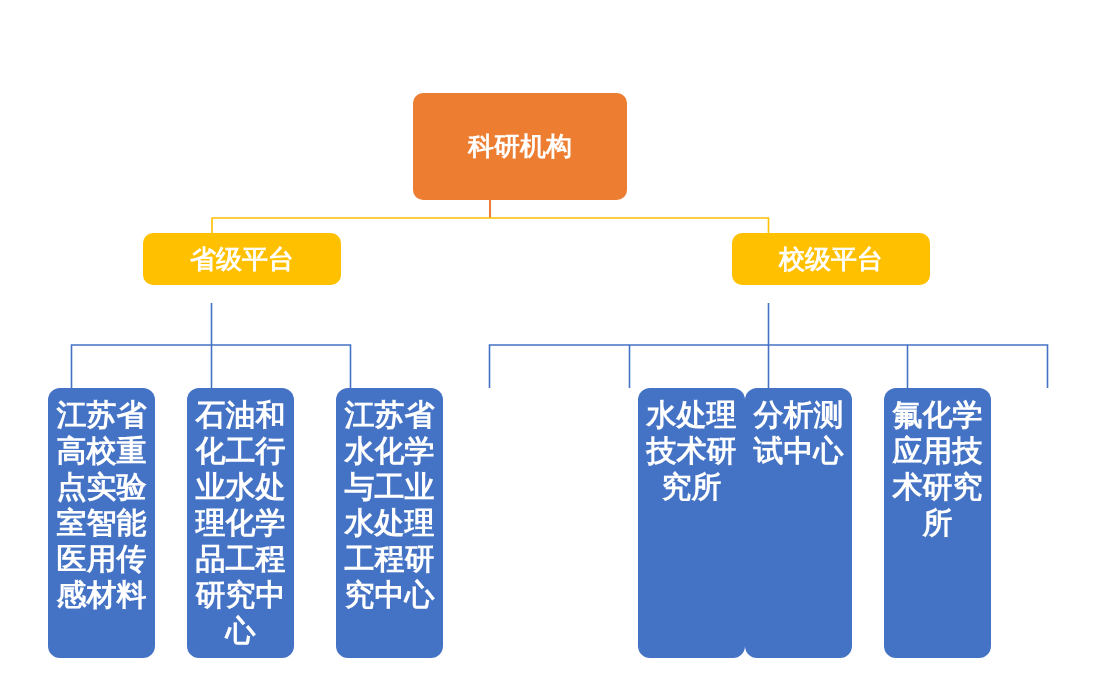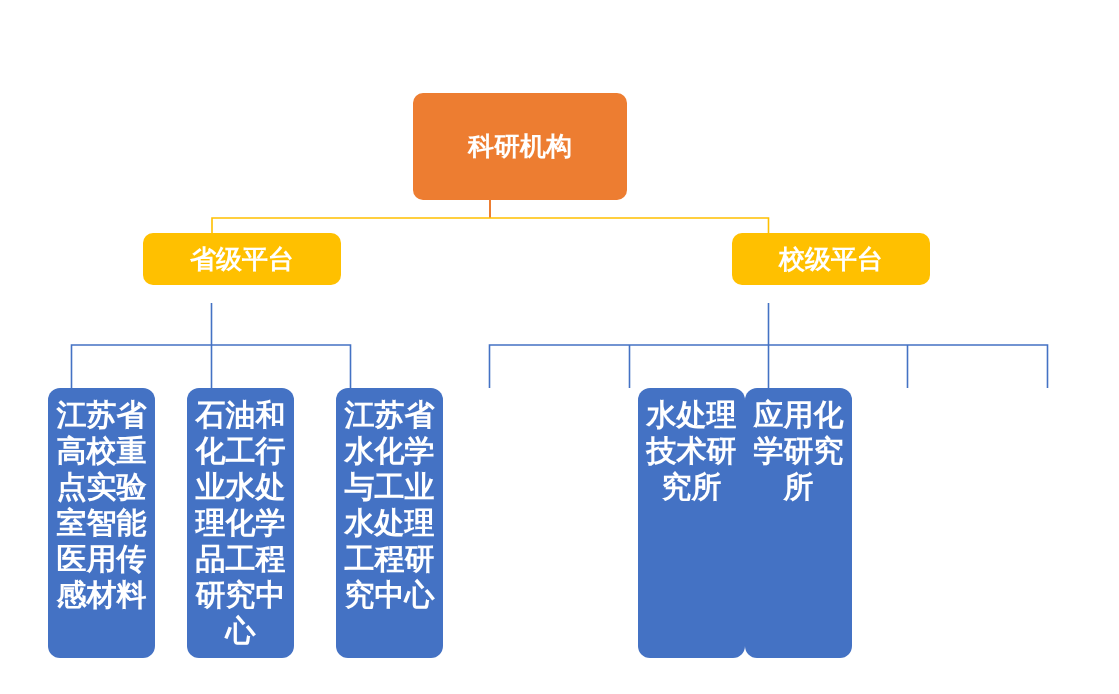--- a/index.html
+++ b/index.html
@@ -99,16 +99,19 @@
     <span class="lbl">石油和化工行业水处理化学品工程研究中心</span>
   </div>
   <div class="node leaf" style="left:306px">
     <span class="lbl">江苏省水化学与工业水处理工程研究中心</span>
   </div>
 
   <div class="node leaf" style="left:608px">
     <span class="lbl">水处理技术研究所</span>
   </div>
   <div class="node leaf" style="left:715px">
-    <span class="lbl">应用化学研究所</span>
+    <span class="lbl">分析测试中心</span>
+  </div>
+  <div class="node leaf" style="left:854px">
+    <span class="lbl">氟化学应用技术研究所</span>
   </div>
 
 </div>
 
 </body></html>

